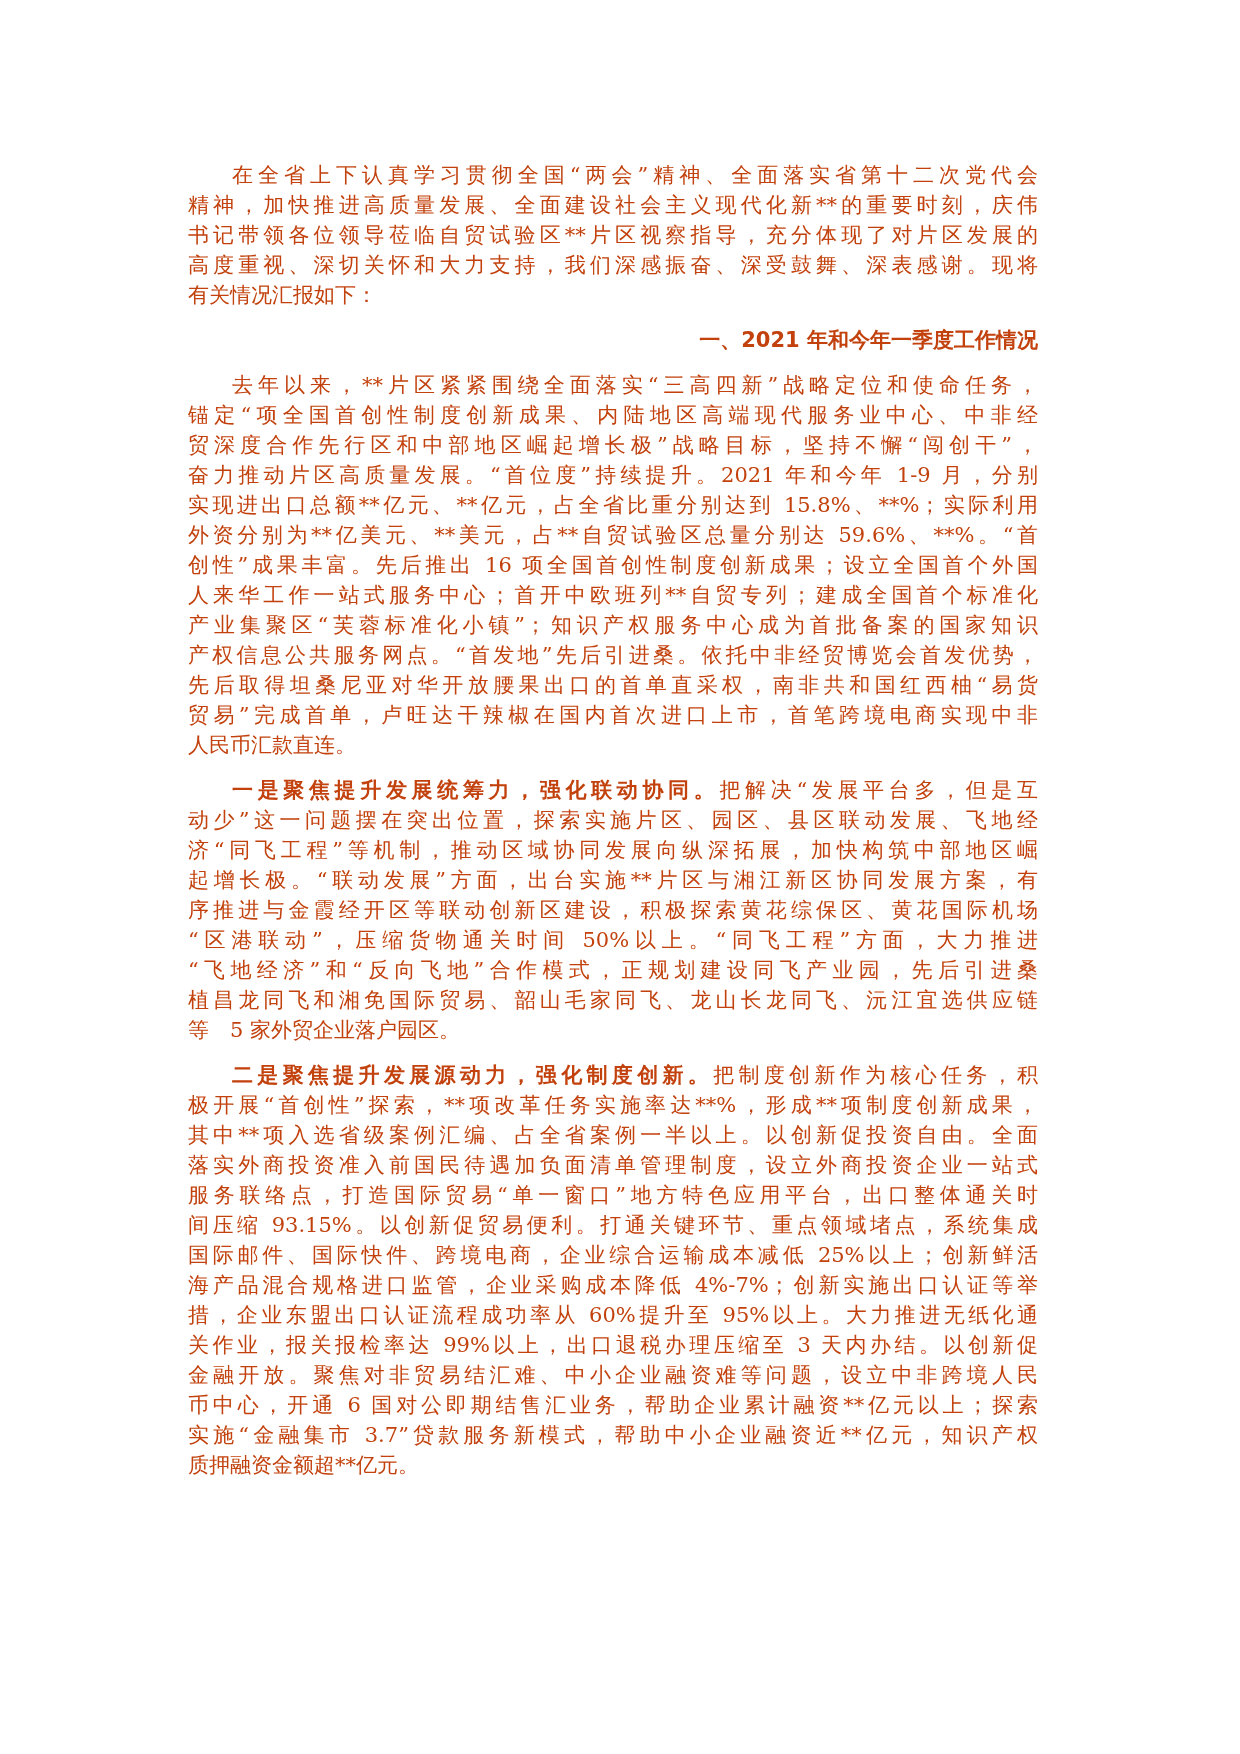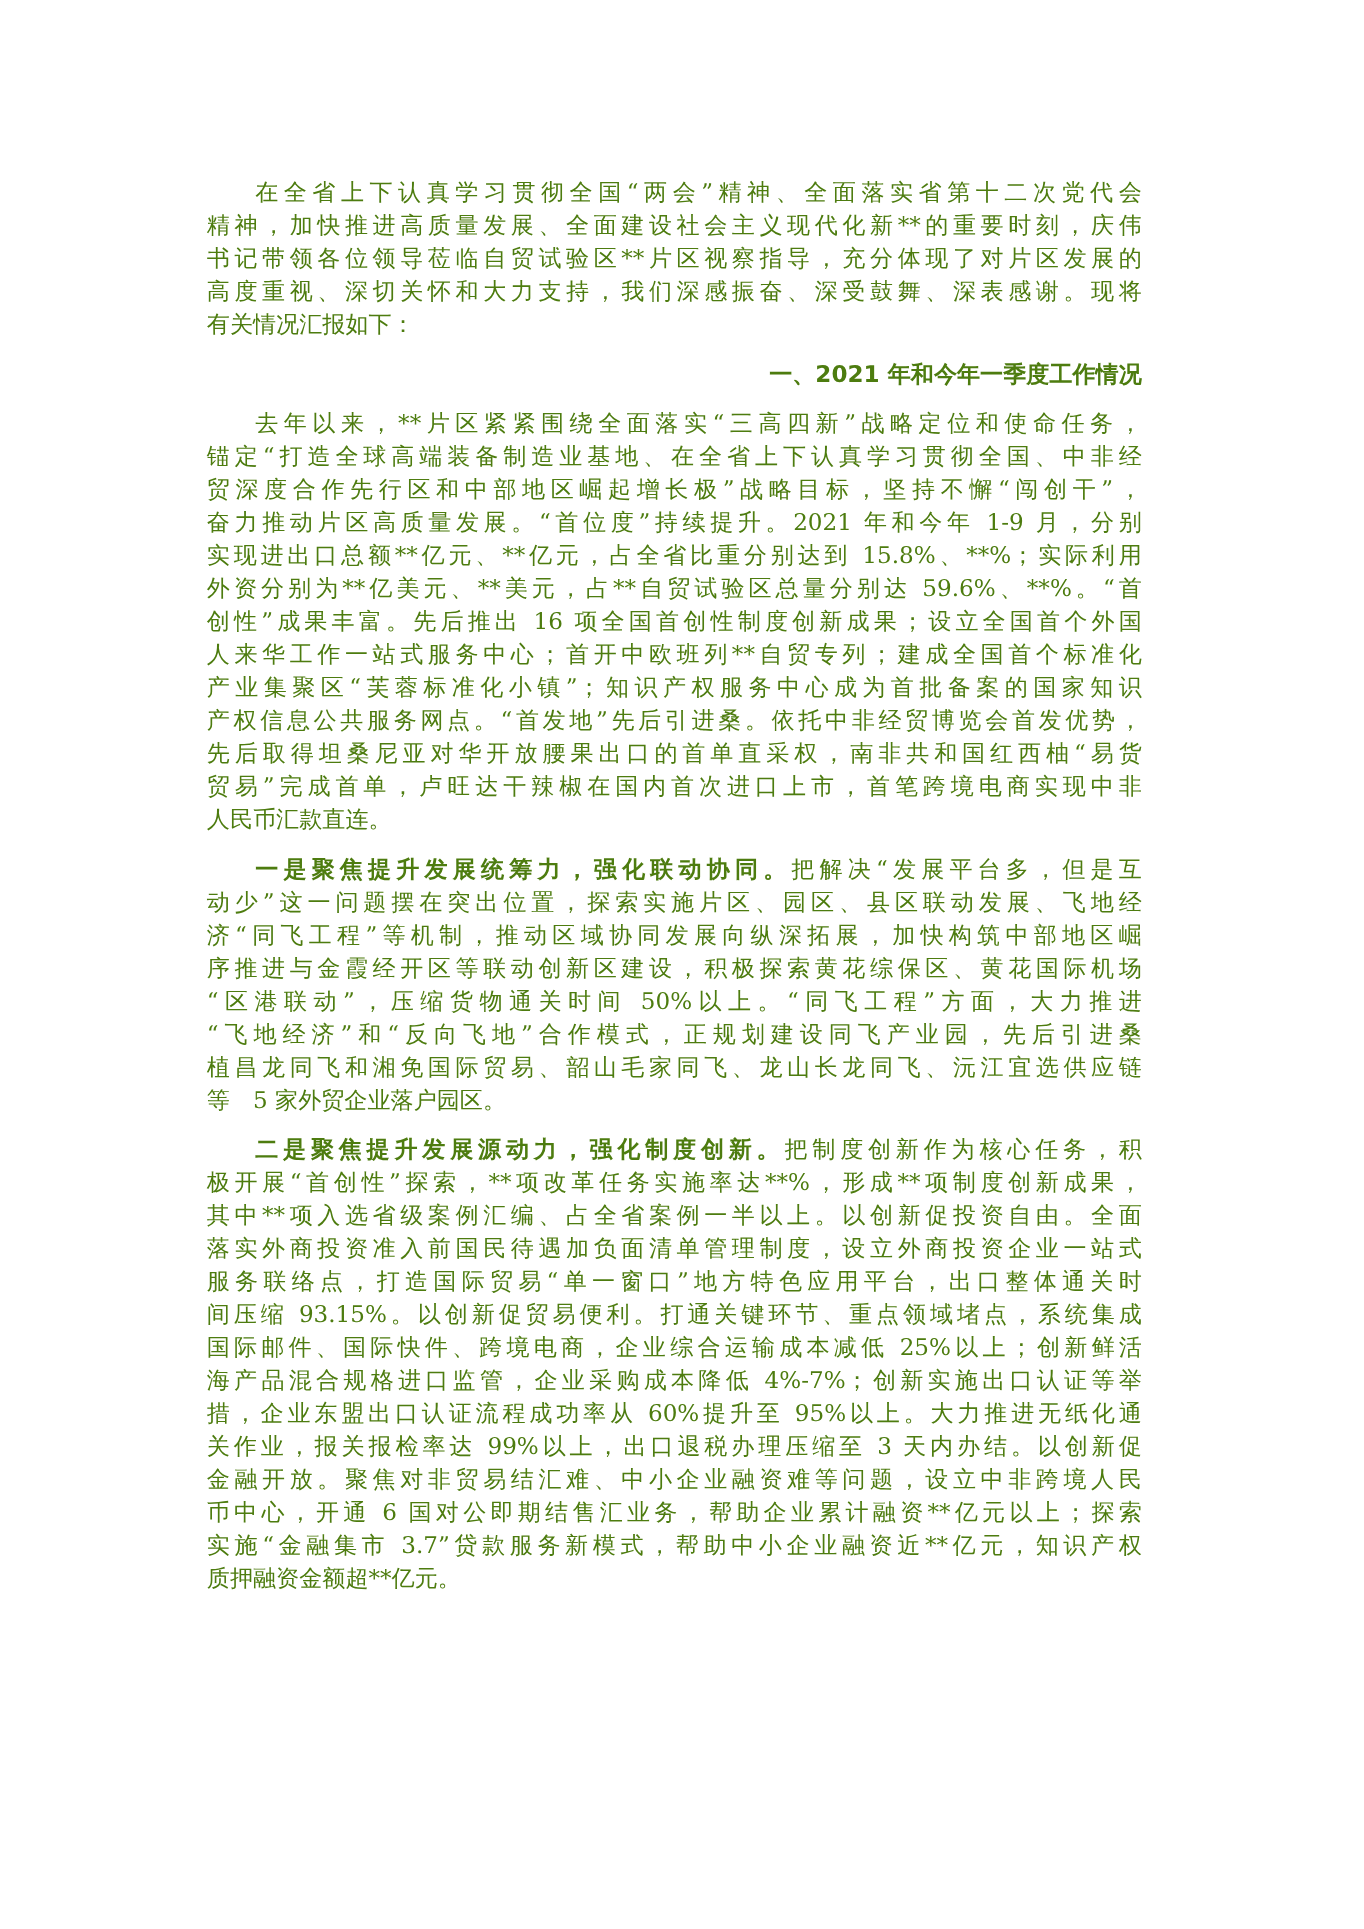--- a/index.html
+++ b/index.html
@@ -3,21 +3,21 @@
 <meta charset="utf-8">
 <style>
   html, body { margin: 0; padding: 0; background: #ffffff; }
   body { width: 1240px; height: 1754px; position: relative; overflow: hidden; }
   .page {
     position: absolute; left: 0; top: 0; width: 1240px; height: 1754px; background: #ffffff;
   }
   .content {
     position: absolute; left: 188px; top: 160px; width: 850px;
     font-family: "DejaVu Serif", "Liberation Serif", serif;
-    color: #4d7c0f;
+    color: #c2410c;
     font-size: 21px;
   }
   .para { margin: 0; }
   .line {
     display: block; white-space: nowrap; height: 30px; line-height: 30px;
     text-align: justify; text-align-last: justify; width: 850px;
   }
   .line.last { text-align-last: left; }
   .indent { padding-left: 44px; width: 806px; }
   .heading {
@@ -40,40 +40,41 @@
       <span class="line">精神，加快推进高质量发展、全面建设社会主义现代化新**的重要时刻，庆伟</span>
       <span class="line">书记带领各位领导莅临自贸试验区**片区视察指导，充分体现了对片区发展的</span>
       <span class="line">高度重视、深切关怀和大力支持，我们深感振奋、深受鼓舞、深表感谢。现将</span>
       <span class="line last">有关情况汇报如下：</span>
     </div>
 
     <div class="heading">一、2021 年和今年一季度工作情况</div>
 
     <div class="para">
       <span class="line indent">去年以来，**片区紧紧围绕全面落实“三高四新”战略定位和使命任务，</span>
-      <span class="line">锚定“打造全球高端装备制造业基地、在全省上下认真学习贯彻全国、中非经</span>
+      <span class="line">锚定“项全国首创性制度创新成果、内陆地区高端现代服务业中心、中非经</span>
       <span class="line">贸深度合作先行区和中部地区崛起增长极”战略目标，坚持不懈“闯创干”，</span>
       <span class="line">奋力推动片区高质量发展。“首位度”持续提升。2021 年和今年 1-9 月，分别</span>
       <span class="line">实现进出口总额**亿元、**亿元，占全省比重分别达到 15.8%、**%；实际利用</span>
       <span class="line">外资分别为**亿美元、**美元，占**自贸试验区总量分别达 59.6%、**%。“首</span>
       <span class="line">创性”成果丰富。先后推出 16 项全国首创性制度创新成果；设立全国首个外国</span>
       <span class="line">人来华工作一站式服务中心；首开中欧班列**自贸专列；建成全国首个标准化</span>
       <span class="line">产业集聚区“芙蓉标准化小镇”；知识产权服务中心成为首批备案的国家知识</span>
       <span class="line">产权信息公共服务网点。“首发地”先后引进桑。依托中非经贸博览会首发优势，</span>
       <span class="line">先后取得坦桑尼亚对华开放腰果出口的首单直采权，南非共和国红西柚“易货</span>
       <span class="line">贸易”完成首单，卢旺达干辣椒在国内首次进口上市，首笔跨境电商实现中非</span>
       <span class="line last">人民币汇款直连。</span>
     </div>
 
     <div class="gap"></div>
 
     <div class="para">
       <span class="line indent"><span class="bold-lead">一是聚焦提升发展统筹力，强化联动协同。</span><span>把解决“发展平台多，但是互</span></span>
       <span class="line">动少”这一问题摆在突出位置，探索实施片区、园区、县区联动发展、飞地经</span>
       <span class="line">济“同飞工程”等机制，推动区域协同发展向纵深拓展，加快构筑中部地区崛</span>
+      <span class="line">起增长极。“联动发展”方面，出台实施**片区与湘江新区协同发展方案，有</span>
       <span class="line">序推进与金霞经开区等联动创新区建设，积极探索黄花综保区、黄花国际机场</span>
       <span class="line">“区港联动”，压缩货物通关时间 50%以上。“同飞工程”方面，大力推进</span>
       <span class="line">“飞地经济”和“反向飞地”合作模式，正规划建设同飞产业园，先后引进桑</span>
       <span class="line">植昌龙同飞和湘免国际贸易、韶山毛家同飞、龙山长龙同飞、沅江宜选供应链</span>
       <span class="line last">等　5 家外贸企业落户园区。</span>
     </div>
 
     <div class="gap"></div>
 
     <div class="para">

